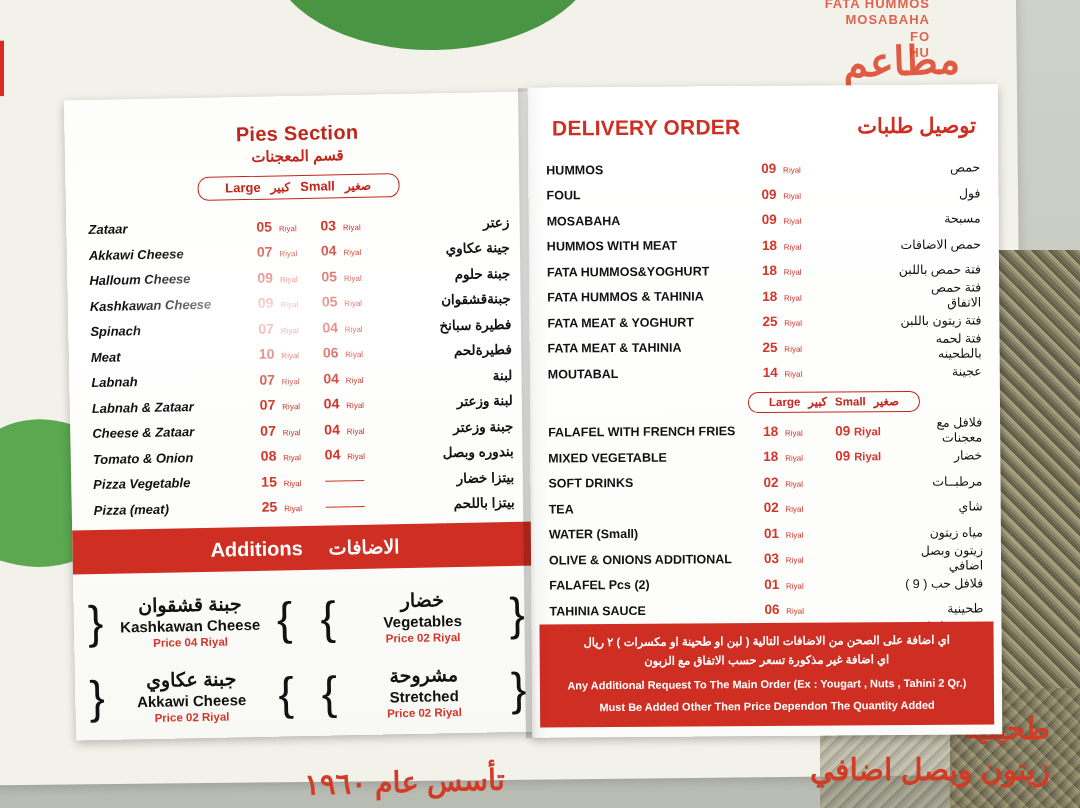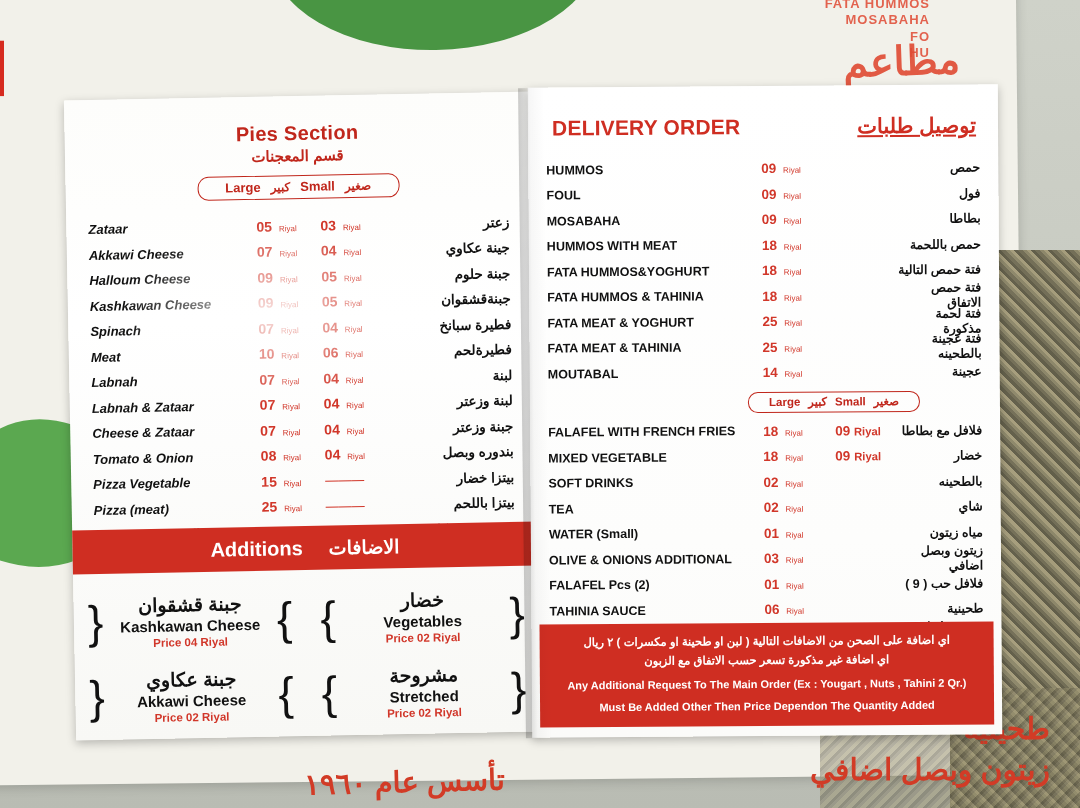--- a/index.html
+++ b/index.html
@@ -154,32 +154,32 @@
 
   
   .do-head{
     position:relative;height:46px;margin-top:18px;
     display:flex;align-items:center;
   }
   .do-en{
     color:#cf2e22;font-weight:bold;font-size:21px;margin-left:24px;letter-spacing:.2px;
   }
   .do-ar{
-    color:#cf2e22;font-weight:bold;font-size:21px;direction:rtl;margin-left:auto;margin-right:22px;text-decoration:underline;
+    color:#cf2e22;font-weight:bold;font-size:21px;direction:rtl;margin-left:auto;margin-right:22px;
   }
   .head-rule{
     position:absolute;left:12px;right:12px;bottom:-2px;height:2px;background:#cf2e22;opacity:.0;
   }
   .do-list{margin:6px 18px 0 18px;}
   .drow{display:flex;align-items:center;height:25.5px;font-size:12.5px;}
   .dname{width:215px;color:#111;font-weight:bold;font-size:12.5px;}
   .dprice{width:72px;color:#d1372a;font-weight:bold;font-size:13.5px;}
   .dprice small{font-size:8px;font-weight:normal;margin-left:3px;}
   .dprice2{width:62px;color:#d1372a;font-weight:bold;font-size:13.5px;}
-  .dar{flex:1;text-align:right;direction:rtl;color:#111;font-size:12.5px;font-weight:700;}
+  .dar{flex:1;text-align:right;direction:rtl;color:#111;font-size:12.5px;font-weight:400;}
 
   .size-pill2{
     margin:6px 0 4px 218px;width:170px;border:1.5px solid #c0271c;border-radius:10px;
     height:19px;display:flex;align-items:center;justify-content:center;gap:8px;
     color:#c0271c;font-weight:bold;font-size:11.5px;
   }
 
   .note-box{
     position:absolute;left:8px;right:8px;bottom:10px;background:#cf2e22;color:#fff;
     padding:9px 10px 11px 10px;text-align:center;
@@ -350,51 +350,51 @@
         <div class="drow">
           <span class="dname">FOUL</span>
           <span class="dprice">09 <small>Riyal</small></span>
           <span class="dprice2"></span>
           <span class="dar">فول</span>
         </div>
         <div class="drow">
           <span class="dname">MOSABAHA</span>
           <span class="dprice">09 <small>Riyal</small></span>
           <span class="dprice2"></span>
-          <span class="dar">بطاطا</span>
+          <span class="dar">مسبحة</span>
         </div>
         <div class="drow">
           <span class="dname">HUMMOS WITH MEAT</span>
           <span class="dprice">18 <small>Riyal</small></span>
           <span class="dprice2"></span>
-          <span class="dar">حمص باللحمة</span>
+          <span class="dar">حمص الاضافات</span>
         </div>
         <div class="drow">
           <span class="dname">FATA HUMMOS&amp;YOGHURT</span>
           <span class="dprice">18 <small>Riyal</small></span>
           <span class="dprice2"></span>
-          <span class="dar">فتة حمص التالية</span>
+          <span class="dar">فتة حمص باللبن</span>
         </div>
         <div class="drow">
           <span class="dname">FATA HUMMOS &amp; TAHINIA</span>
           <span class="dprice">18 <small>Riyal</small></span>
           <span class="dprice2"></span>
           <span class="dar">فتة حمص الاتفاق</span>
         </div>
         <div class="drow">
           <span class="dname">FATA MEAT &amp; YOGHURT</span>
           <span class="dprice">25 <small>Riyal</small></span>
           <span class="dprice2"></span>
-          <span class="dar">فتة لحمة مذكورة</span>
+          <span class="dar">فتة زيتون باللبن</span>
         </div>
         <div class="drow">
           <span class="dname">FATA MEAT &amp; TAHINIA</span>
           <span class="dprice">25 <small>Riyal</small></span>
           <span class="dprice2"></span>
-          <span class="dar">فتة عجينة بالطحينه</span>
+          <span class="dar">فتة لحمه بالطحينه</span>
         </div>
         <div class="drow">
           <span class="dname">MOUTABAL</span>
           <span class="dprice">14 <small>Riyal</small></span>
           <span class="dprice2"></span>
           <span class="dar">عجينة</span>
         </div>
       </div>
 
     <div class="size-pill2">
@@ -402,33 +402,33 @@
       <span>كبير</span>
       <span>Small</span>
       <span>صغير</span>
     </div>
 
     <div class="do-list" id="do-bottom">
         <div class="drow">
           <span class="dname">FALAFEL WITH FRENCH FRIES</span>
           <span class="dprice">18 <small>Riyal</small></span>
           <span class="dprice2">09 <small>Riyal</small></span>
-          <span class="dar">فلافل مع بطاطا</span>
+          <span class="dar">فلافل مع معجنات</span>
         </div>
         <div class="drow">
           <span class="dname">MIXED VEGETABLE</span>
           <span class="dprice">18 <small>Riyal</small></span>
           <span class="dprice2">09 <small>Riyal</small></span>
           <span class="dar">خضار</span>
         </div>
         <div class="drow">
           <span class="dname">SOFT DRINKS</span>
           <span class="dprice">02 <small>Riyal</small></span>
           <span class="dprice2"></span>
-          <span class="dar">بالطحينه</span>
+          <span class="dar">مرطبــات</span>
         </div>
         <div class="drow">
           <span class="dname">TEA</span>
           <span class="dprice">02 <small>Riyal</small></span>
           <span class="dprice2"></span>
           <span class="dar">شاي</span>
         </div>
         <div class="drow">
           <span class="dname">WATER (Small)</span>
           <span class="dprice">01 <small>Riyal</small></span>

